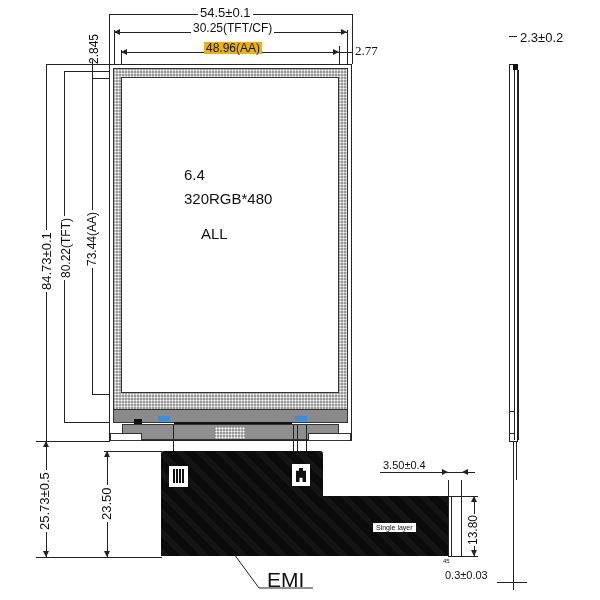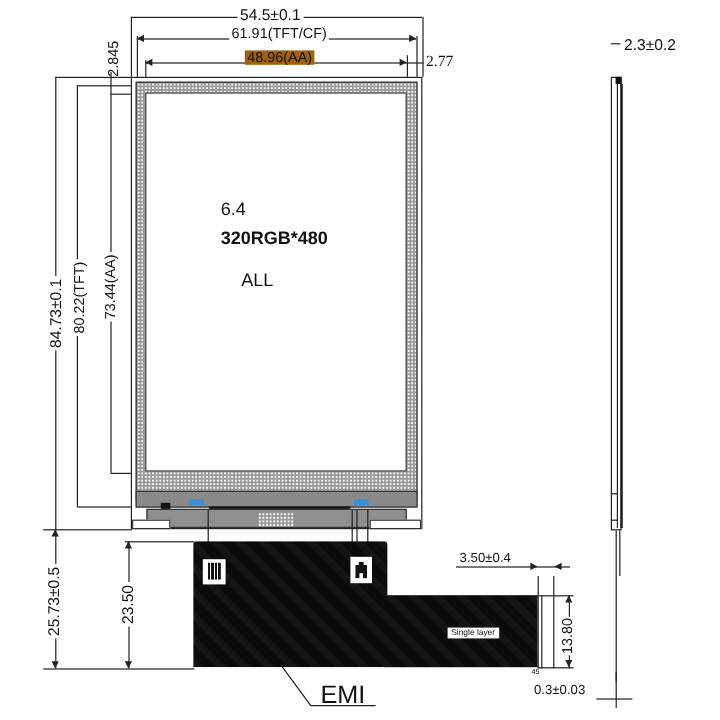--- a/index.html
+++ b/index.html
@@ -31,28 +31,28 @@
   <div class="ln" style="left:109px;top:14px;width:243px;height:1px;"></div>
   <div class="ln" style="left:109px;top:14px;width:1px;height:50px;"></div>
   <div class="ln" style="left:352px;top:14px;width:1px;height:50px;"></div>
   <div class="txt" style="left:198px;top:6px;font-size:13px;background:#fff;padding:0 2px;">54.5±0.1</div>
 
   <div class="ln" style="left:114px;top:32px;width:233px;height:1px;"></div>
   <div class="arrow-l" style="left:114px;top:29px;"></div>
   <div class="arrow-r" style="left:341px;top:29px;"></div>
   <div class="ln" style="left:114px;top:30px;width:1px;height:36px;"></div>
   <div class="ln" style="left:347px;top:30px;width:1px;height:36px;"></div>
-  <div class="txt" style="left:191px;top:22px;font-size:12px;background:#fff;padding:0 2px;">61.91(TFT/CF)</div>
+  <div class="txt" style="left:191px;top:22px;font-size:12px;background:#fff;padding:0 2px;">30.25(TFT/CF)</div>
 
   <div class="ln" style="left:121px;top:52px;width:218px;height:1px;"></div>
   <div class="arrow-l" style="left:121px;top:49px;"></div>
   <div class="arrow-r" style="left:333px;top:49px;"></div>
   <div class="ln" style="left:121px;top:50px;width:1px;height:20px;"></div>
   <div class="ln" style="left:339px;top:46px;width:1px;height:24px;"></div>
-  <div class="txt" style="left:204px;top:42px;font-size:12px;background:#a16207;padding:0 2px;">48.96(AA)</div>
+  <div class="txt" style="left:204px;top:42px;font-size:12px;background:#eab308;padding:0 2px;">48.96(AA)</div>
 
   <div class="ln" style="left:339px;top:52px;width:14px;height:1px;"></div>
   <div class="txt" style="left:355px;top:44px;font-size:13px;font-family:Liberation Serif, serif;">2.77</div>
 
   <div class="vtxt" style="left:88px;top:64px;font-size:12px;">2.845</div>
   <div class="ln" style="left:92px;top:60px;width:1px;height:42px;"></div>
 
   <div class="ln" style="left:46px;top:64px;width:64px;height:1px;"></div>
   <div class="ln" style="left:64px;top:71px;width:46px;height:1px;"></div>
   <div class="ln" style="left:92px;top:78px;width:18px;height:1px;"></div>
@@ -79,21 +79,21 @@
   <div class="abs" style="left:134px;top:419px;width:8px;height:9px;background:#111;"></div>
   <div class="abs" style="left:158px;top:416px;width:12px;height:5px;background:#3a8fd8;"></div>
   <div class="abs" style="left:295px;top:416px;width:12px;height:5px;background:#3a8fd8;"></div>
   <div class="abs" style="left:174px;top:422px;width:118px;height:3px;background:#111;"></div>
   <div class="abs" style="left:122px;top:424px;width:217px;height:16px;background:#8f8f8f;border:1px solid #333;box-sizing:border-box;"></div>
   <div class="abs hatch" style="left:215px;top:427px;width:30px;height:12px;"></div>
   <div class="abs" style="left:110px;top:433px;width:32px;height:8px;background:#fff;border:1px solid #333;box-sizing:border-box;"></div>
   <div class="abs" style="left:308px;top:433px;width:43px;height:8px;background:#fff;border:1px solid #333;box-sizing:border-box;"></div>
 
   <div class="txt" style="left:184px;top:167px;font-size:15px;">6.4</div>
-  <div class="txt" style="left:184px;top:191px;font-size:15px;font-weight:bold;">320RGB*480</div>
+  <div class="txt" style="left:184px;top:191px;font-size:15px;">320RGB*480</div>
   <div class="txt" style="left:201px;top:212px;font-size:15px;margin-top:14px;">ALL</div>
 
   <div class="ln" style="left:173px;top:425px;width:1px;height:27px;"></div>
   <div class="ln" style="left:293px;top:425px;width:1px;height:27px;"></div>
   <div class="ln" style="left:297px;top:425px;width:1px;height:27px;"></div>
   <div class="ln" style="left:306px;top:425px;width:1px;height:27px;"></div>
 
   <div class="abs fpc" style="left:161px;top:451px;width:162px;height:105px;border-radius:3px 3px 0 0;"></div>
   <div class="abs fpc" style="left:320px;top:496px;width:128px;height:60px;"></div>
 

